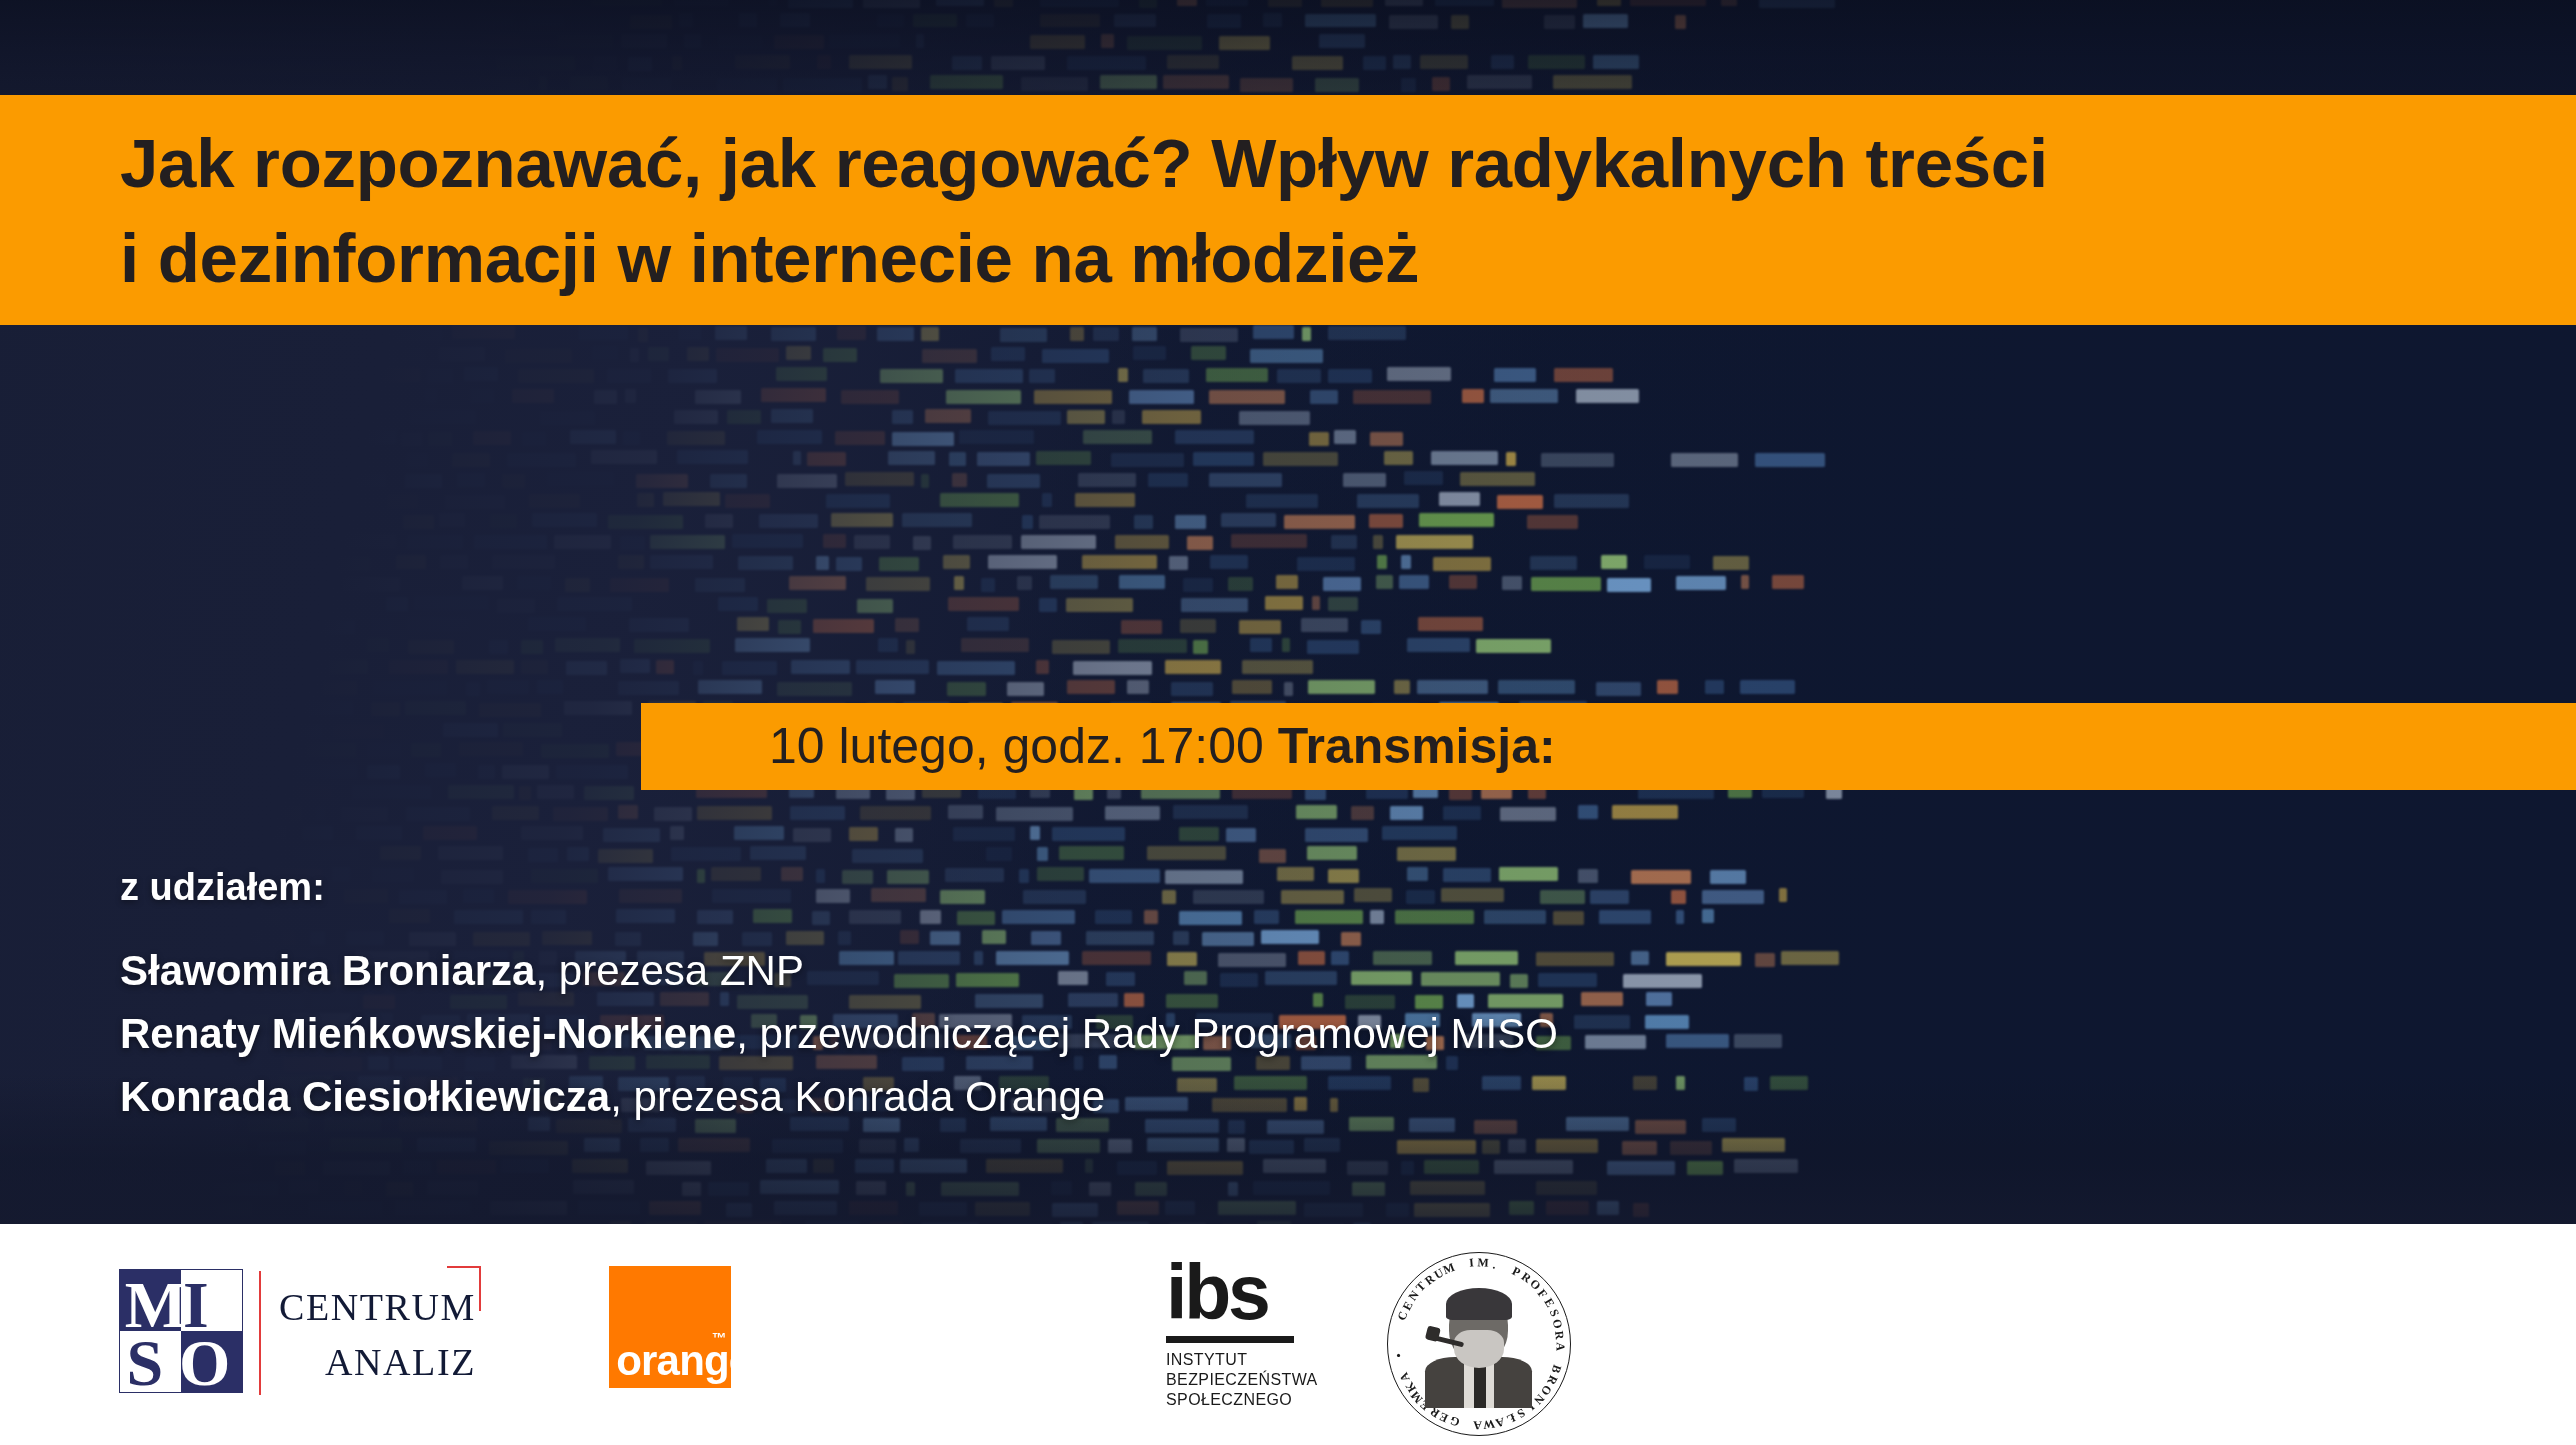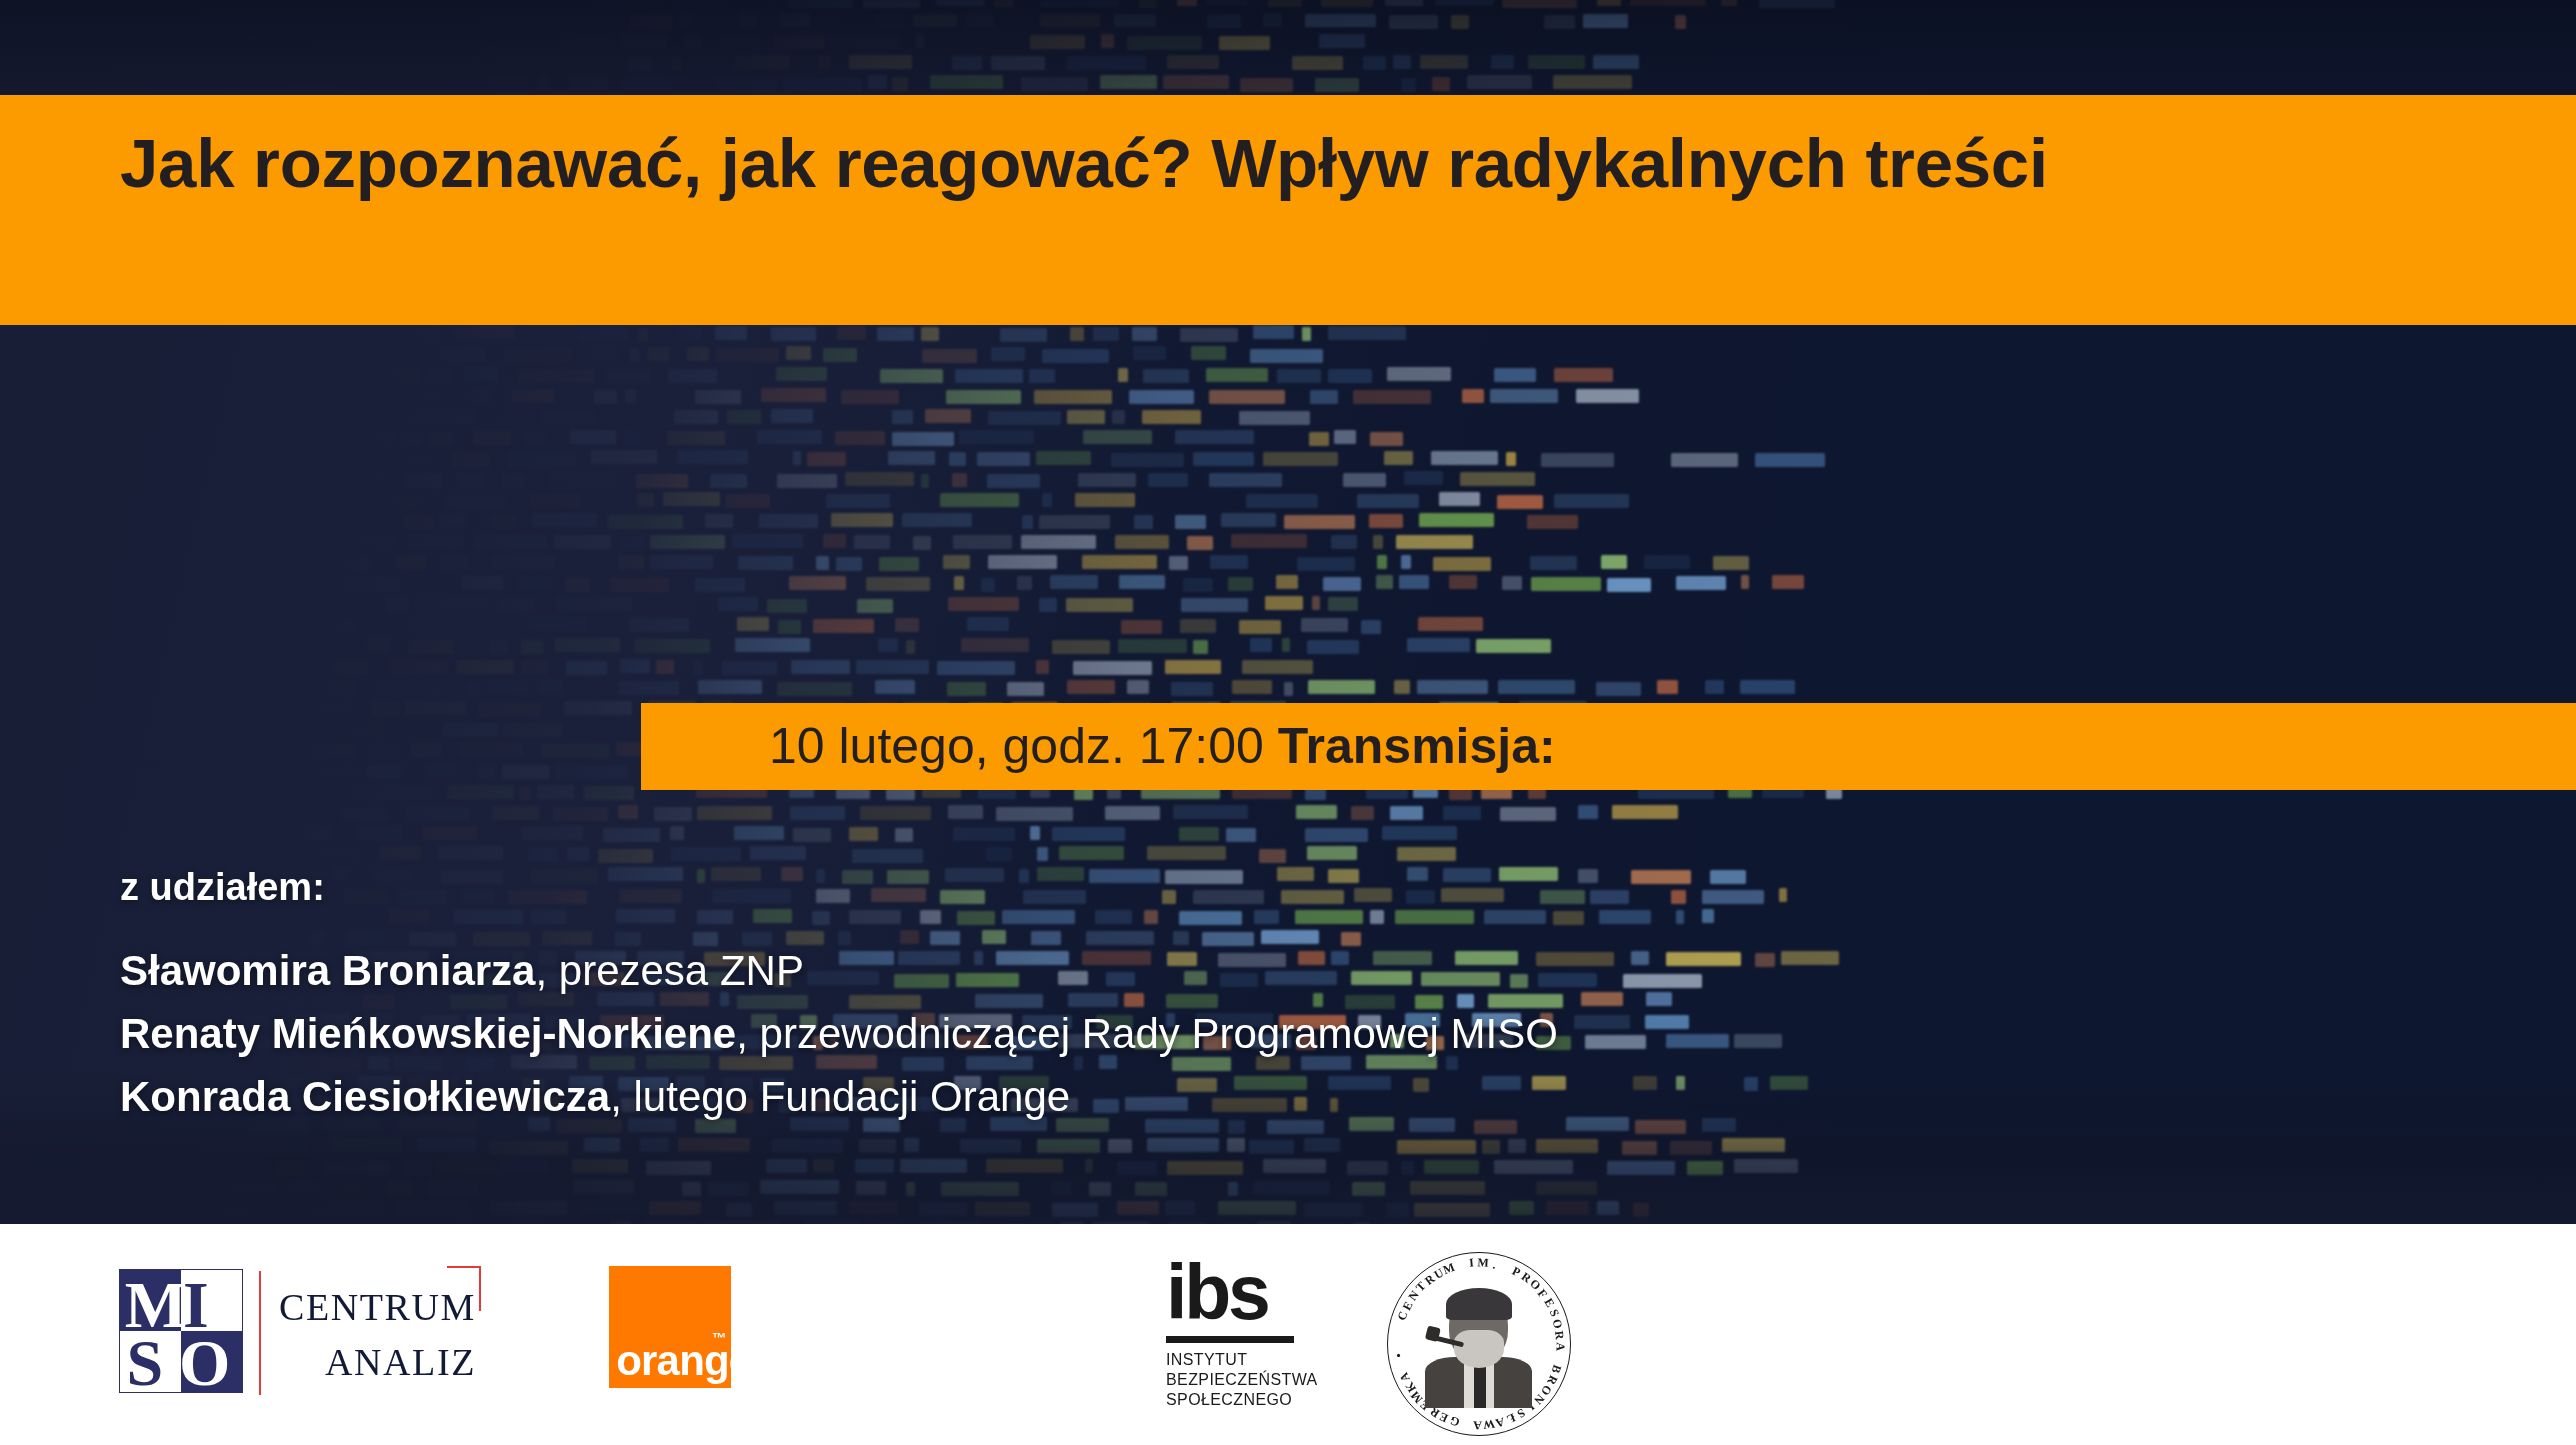--- a/index.html
+++ b/index.html
@@ -2023,41 +2023,42 @@
         <i class="line" style="left:2541px;top:1430px;width:19px;background:#cf7046;opacity:0.81"></i>
         <i class="line" style="left:2565px;top:1432px;width:22.4px;background:#6ea8dd;opacity:0.34"></i>
       </div>
     <div class="bgdim"></div>
     <div class="topdark"></div>
     <div class="belowdark"></div>
   </div>
 
   <div class="title-band">
     <div class="tline">Jak rozpoznawać, jak reagować? Wpływ radykalnych treści</div>
+    <div class="tline">i dezinformacji w internecie na młodzież</div>
   </div>
 
 
   <div class="date-band">
     <span>10 lutego, godz. 17:00</span>
     <span>&nbsp;</span>
     <span class="b">Transmisja:</span>
     <span>&nbsp;</span>
   </div>
 
   <div class="participants">
     <div class="with">z udziałem:</div>
 
     <div class="prow">
       <span class="nm">Sławomira Broniarza</span><span>, prezesa ZNP</span>
     </div>
     <div class="prow">
       <span class="nm">Renaty Mieńkowskiej-Norkiene</span><span>, przewodniczącej Rady Programowej MISO</span>
     </div>
     <div class="prow">
-      <span class="nm">Konrada Ciesiołkiewicza</span><span>, lutego Fundacji Orange</span>
+      <span class="nm">Konrada Ciesiołkiewicza</span><span>, prezesa Konrada Orange</span>
     </div>
   </div>
 
   <div class="footer"></div>
 
   <div class="logo-miso">
     <div class="miso-mark">
       <div class="q q1"></div>
       <div class="q q4"></div>
       <div class="lt l-m">M</div>

